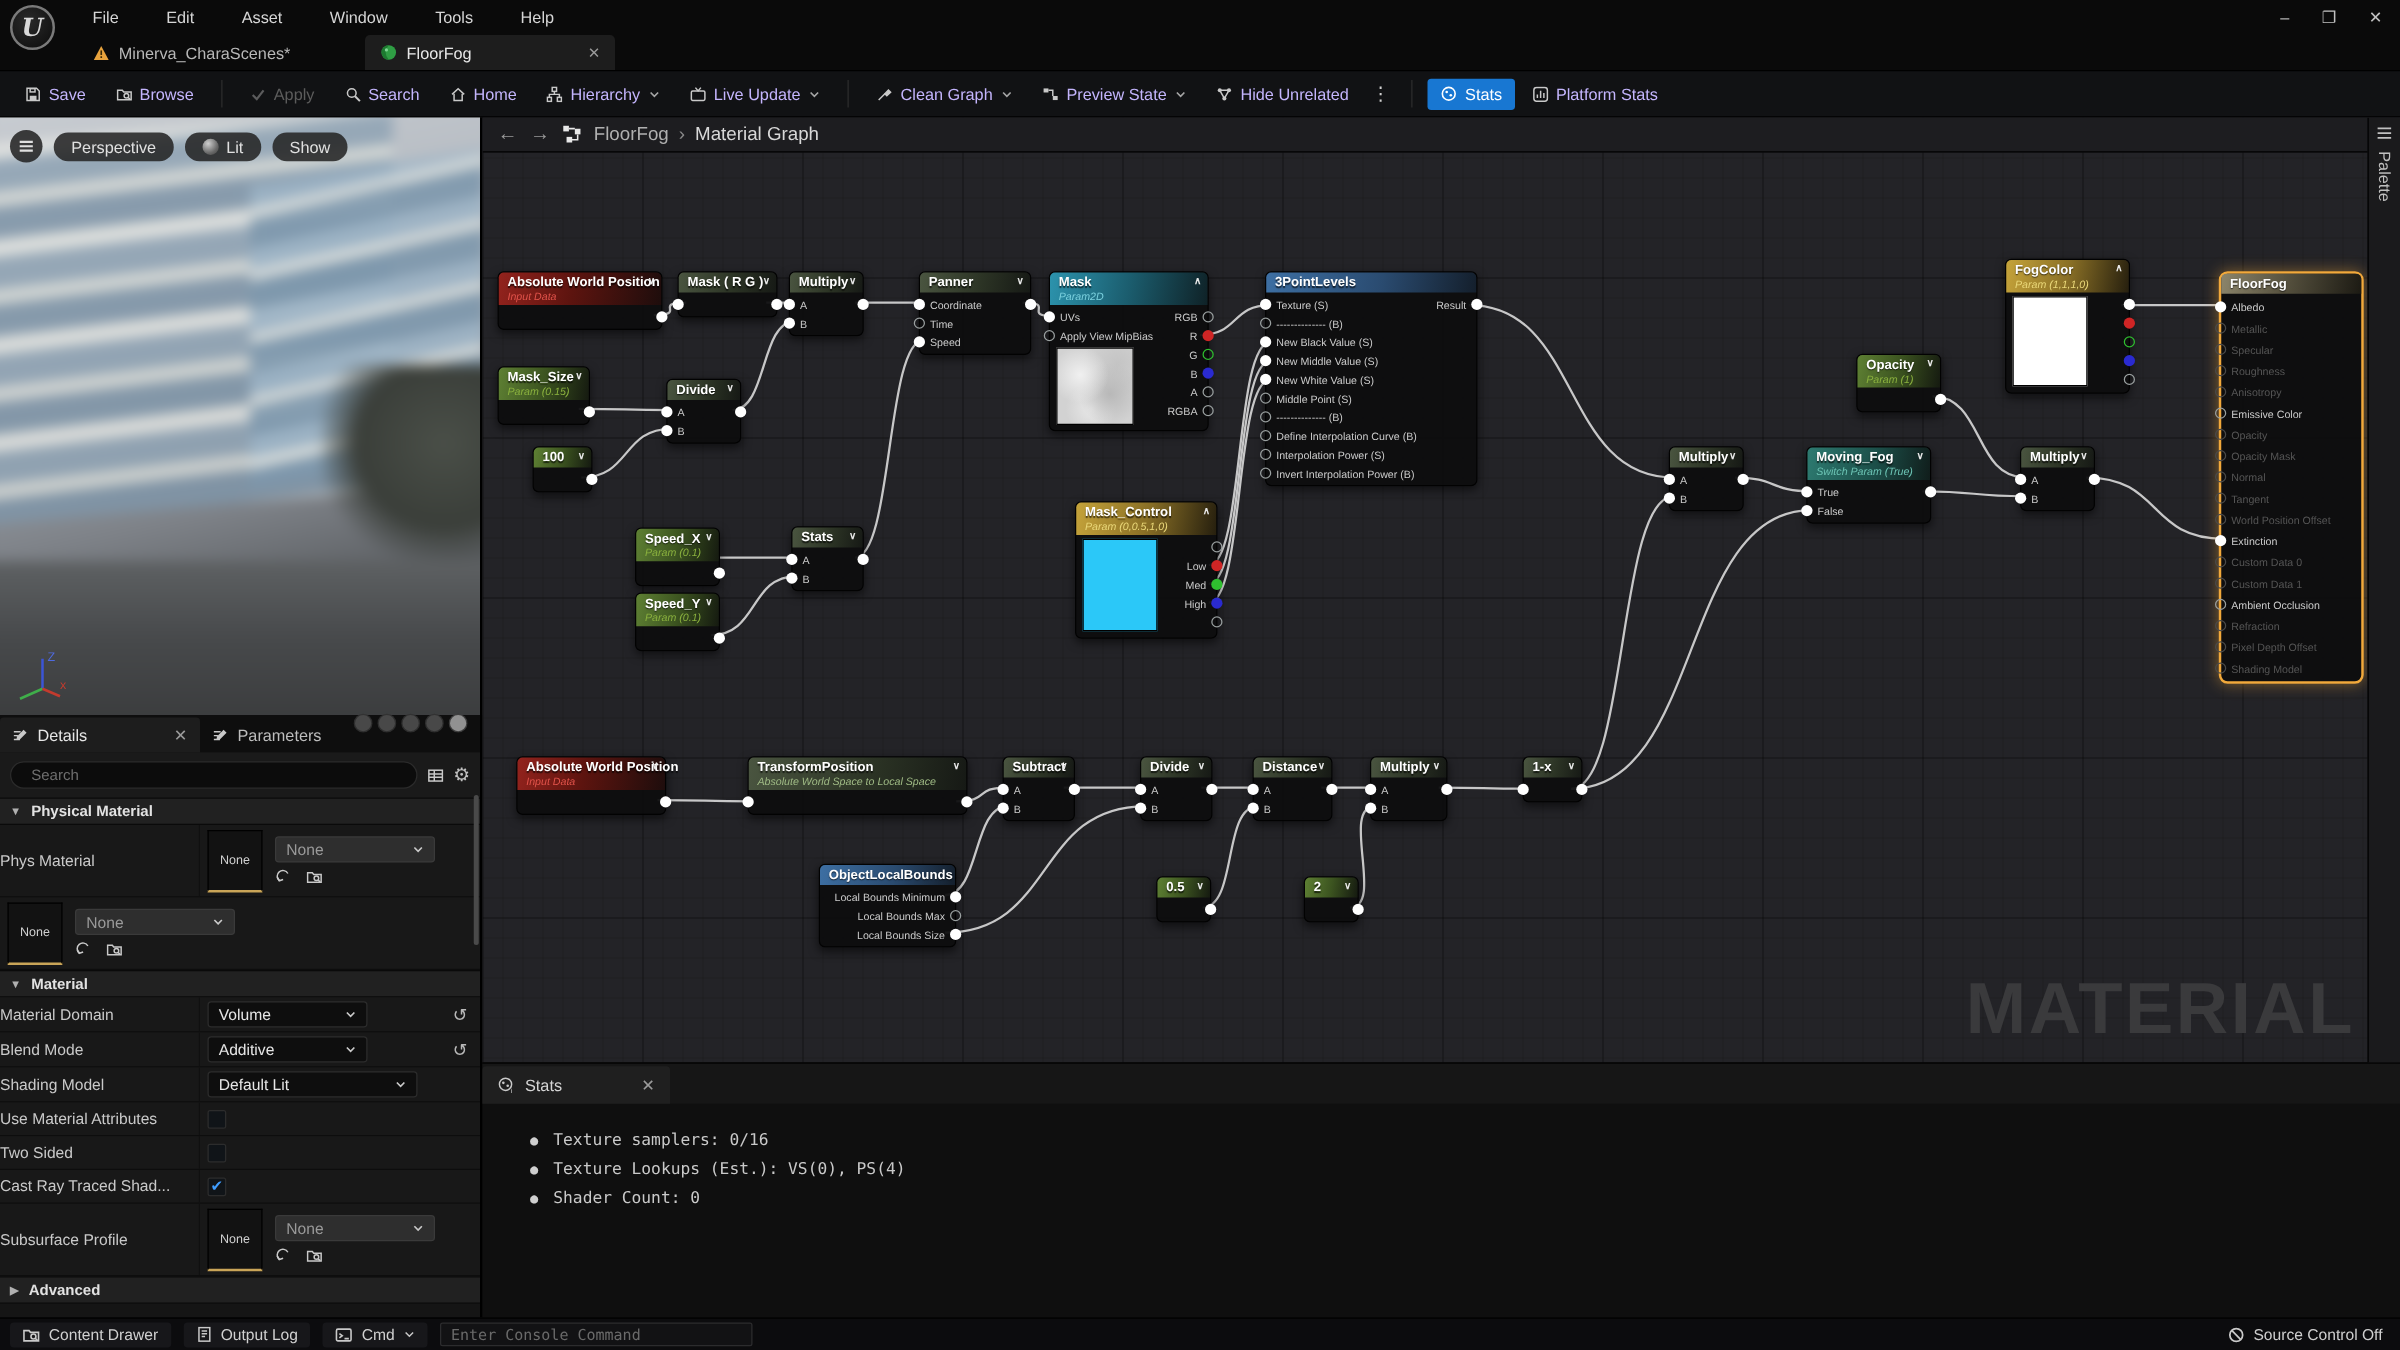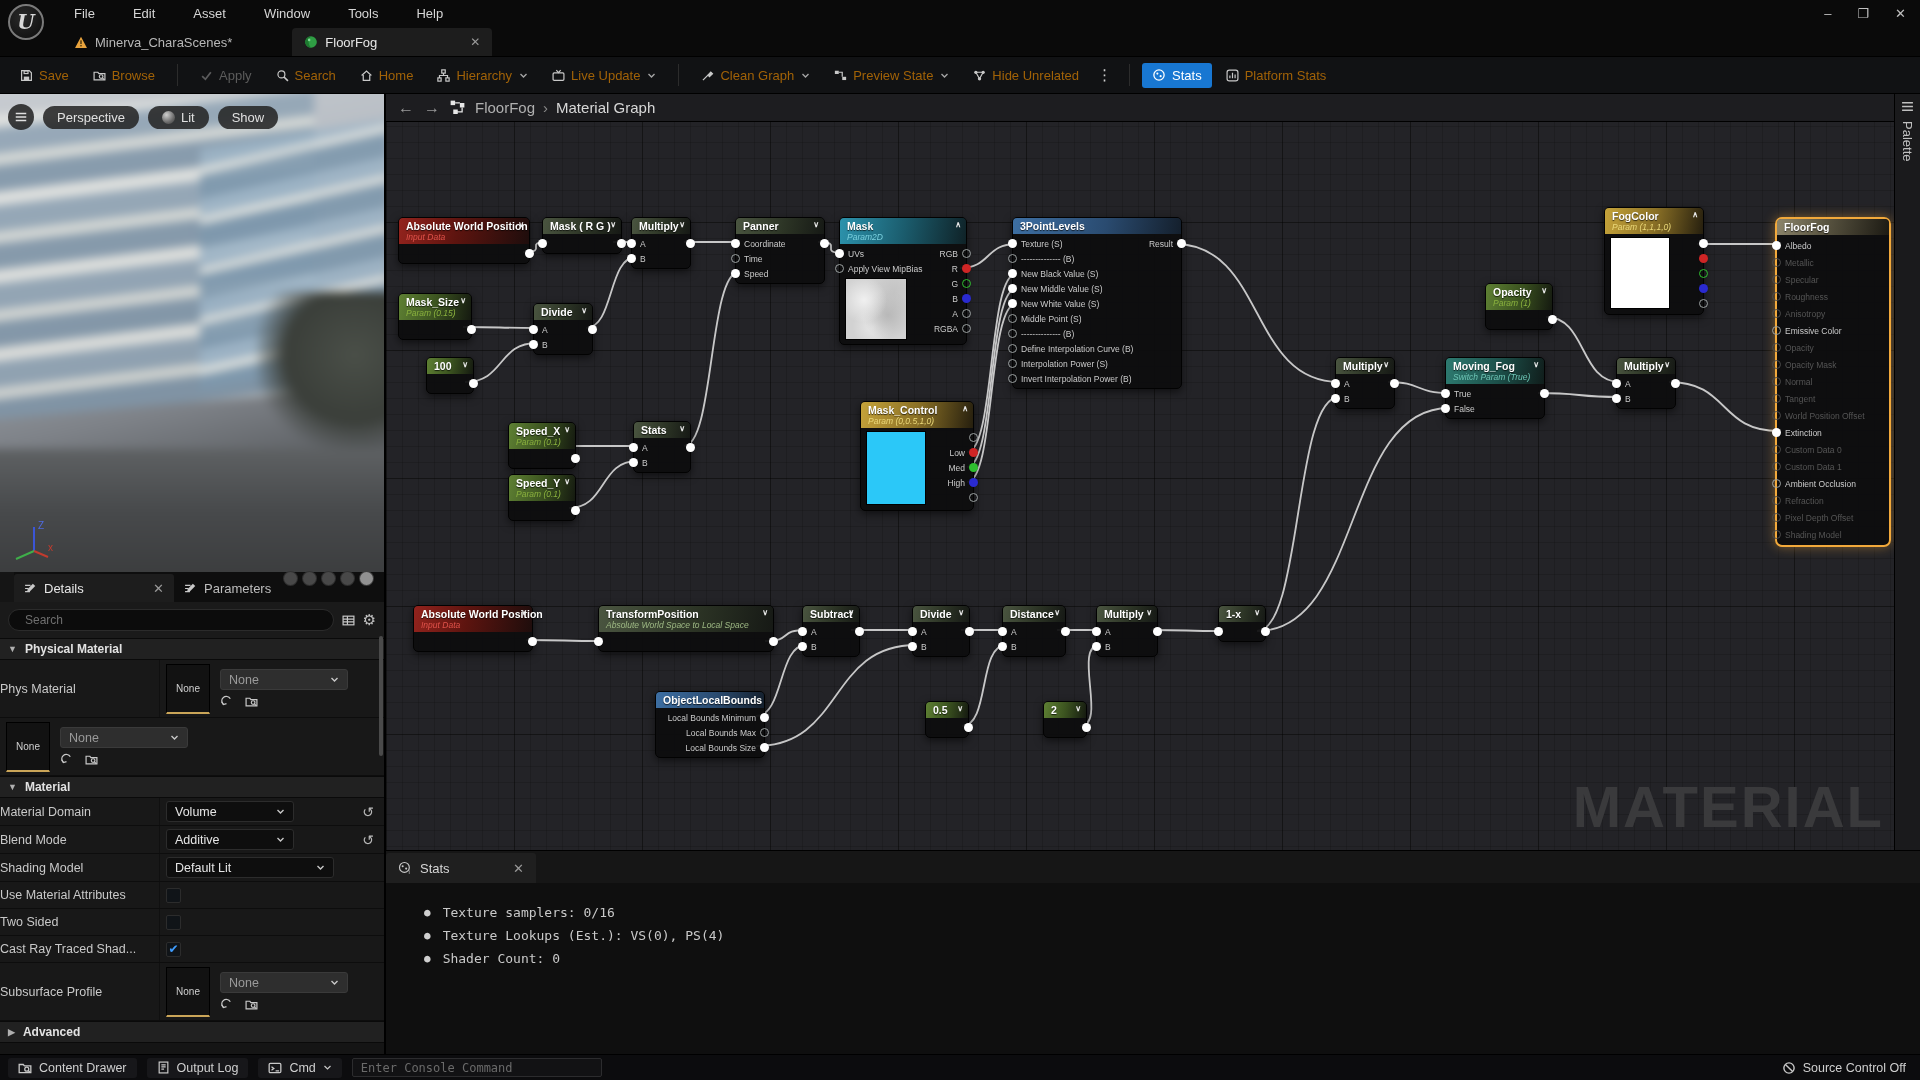--- a/index.html
+++ b/index.html
@@ -20,21 +20,21 @@
   
   .tabbar { position:absolute; left:0; top:26px; right:0; height:30px; background:#0a0a0a; display:flex; align-items:flex-end; padding-left:62px; }
   .tab { display:flex; align-items:center; gap:7px; height:28px; padding:0 12px; font-size:13px; color:#b8b8b8; cursor:default; }
   .tab.active { background:#1d1d1d; color:#e8e8e8; border-radius:4px 4px 0 0; width:200px; }
   .tab .tclose { margin-left:auto; color:#9a9a9a; font-size:12px; padding-left:24px; }
   .tab.inactive { margin-right:48px; }
 
   
   .toolbar { position:absolute; left:0; top:56px; right:0; height:38px; background:#111214; border-top:1px solid #000;
     border-bottom:1px solid #000; display:flex; align-items:center; padding:0 10px; gap:4px; }
-  .tbtn { display:flex; align-items:center; gap:6px; padding:5px 10px; border-radius:3px; color:#a16207; font-size:13px; cursor:default; white-space:nowrap; }
+  .tbtn { display:flex; align-items:center; gap:6px; padding:5px 10px; border-radius:3px; color:#c4b5fd; font-size:13px; cursor:default; white-space:nowrap; }
   .tbtn.disabled { color:#5c5c5c; }
   .tbtn.disabled svg { opacity:.4; }
   .tbtn.accent { background:#1877d2; color:#fff; }
   .tbtn .chev { margin-left:1px; opacity:.8; }
   .tdiv { width:1px; height:22px; background:#2c2c2c; margin:0 8px; }
   .overflow-btn { padding:5px 4px; font-size:15px; color:#cfcfcf; letter-spacing:1px;}
 
   
   .viewport { position:absolute; left:0; top:94px; width:386px; height:500px; background:#202020; overflow:hidden; border-right:2px solid #000; }
   .vp-photo { position:absolute; inset:-12px; filter:blur(5px); }
@@ -49,21 +49,21 @@
   .vp-burger { width:26px; height:26px; border-radius:50%; background:rgba(30,30,30,.85); display:flex; align-items:center; justify-content:center; cursor:default;}
   .pill { background:rgba(38,38,38,.88); border-radius:13px; padding:4px 14px; color:#e0e0e0; font-size:13px; display:flex; align-items:center; gap:6px; cursor:default; }
   .lit-ball { width:13px; height:13px; border-radius:50%; background:radial-gradient(circle at 35% 30%,#cfcfcf,#6a6a6a 60%,#3a3a3a); }
   .gizmo { position:absolute; left:12px; bottom:28px; z-index:5; }
   .vp-shapes { position:absolute; right:10px; bottom:8px; display:flex; gap:4px; z-index:5; }
   .shape-btn { width:15px; height:15px; border-radius:50%; background:rgba(120,120,120,.55); border:1px solid rgba(40,40,40,.8); cursor:default; }
   .shape-btn.last { background:rgba(190,190,190,.75); }
 
   
   .details { position:absolute; left:0; top:572px; width:386px; height:482px; background:#151515; border-right:2px solid #000; overflow:hidden; }
-  .dtabs { display:flex; height:30px; background:#0e0e0e; align-items:flex-end;margin-left:14px; }
+  .dtabs { display:flex; height:30px; background:#0e0e0e; align-items:flex-end; }
   .dtab { display:flex; align-items:center; gap:7px; height:28px; padding:0 10px; font-size:13px; color:#bdbdbd; cursor:default; }
   .dtab.active { background:#1d1d1d; color:#e6e6e6; border-radius:3px 3px 0 0; width:160px; }
   .dtab .tclose { margin-left:auto; color:#9a9a9a; }
   .dsearch-row { display:flex; align-items:center; gap:8px; padding:7px 8px; background:#1a1a1a; }
   .dsearch { flex:1; display:flex; align-items:center; gap:7px; background:#0c0c0c; border:1px solid #2b2b2b; border-radius:11px; height:22px; padding:0 9px; color:#6f6f6f; }
   .dsearch input { background:transparent; border:none; outline:none; color:#d0d0d0; font-size:12px; width:100%; font-family:inherit;}
   .dsearch input::placeholder { color:#6f6f6f; }
   .dicon { color:#c0c0c0; cursor:default; display:flex; align-items:center;}
   .sec { display:flex; align-items:center; gap:8px; height:22px; background:#212121; border-top:1px solid #0a0a0a; border-bottom:1px solid #0a0a0a; padding:0 8px; font-weight:bold; font-size:12px; color:#e2e2e2; cursor:default;}
   .tri { font-size:9px; color:#b0b0b0; }

